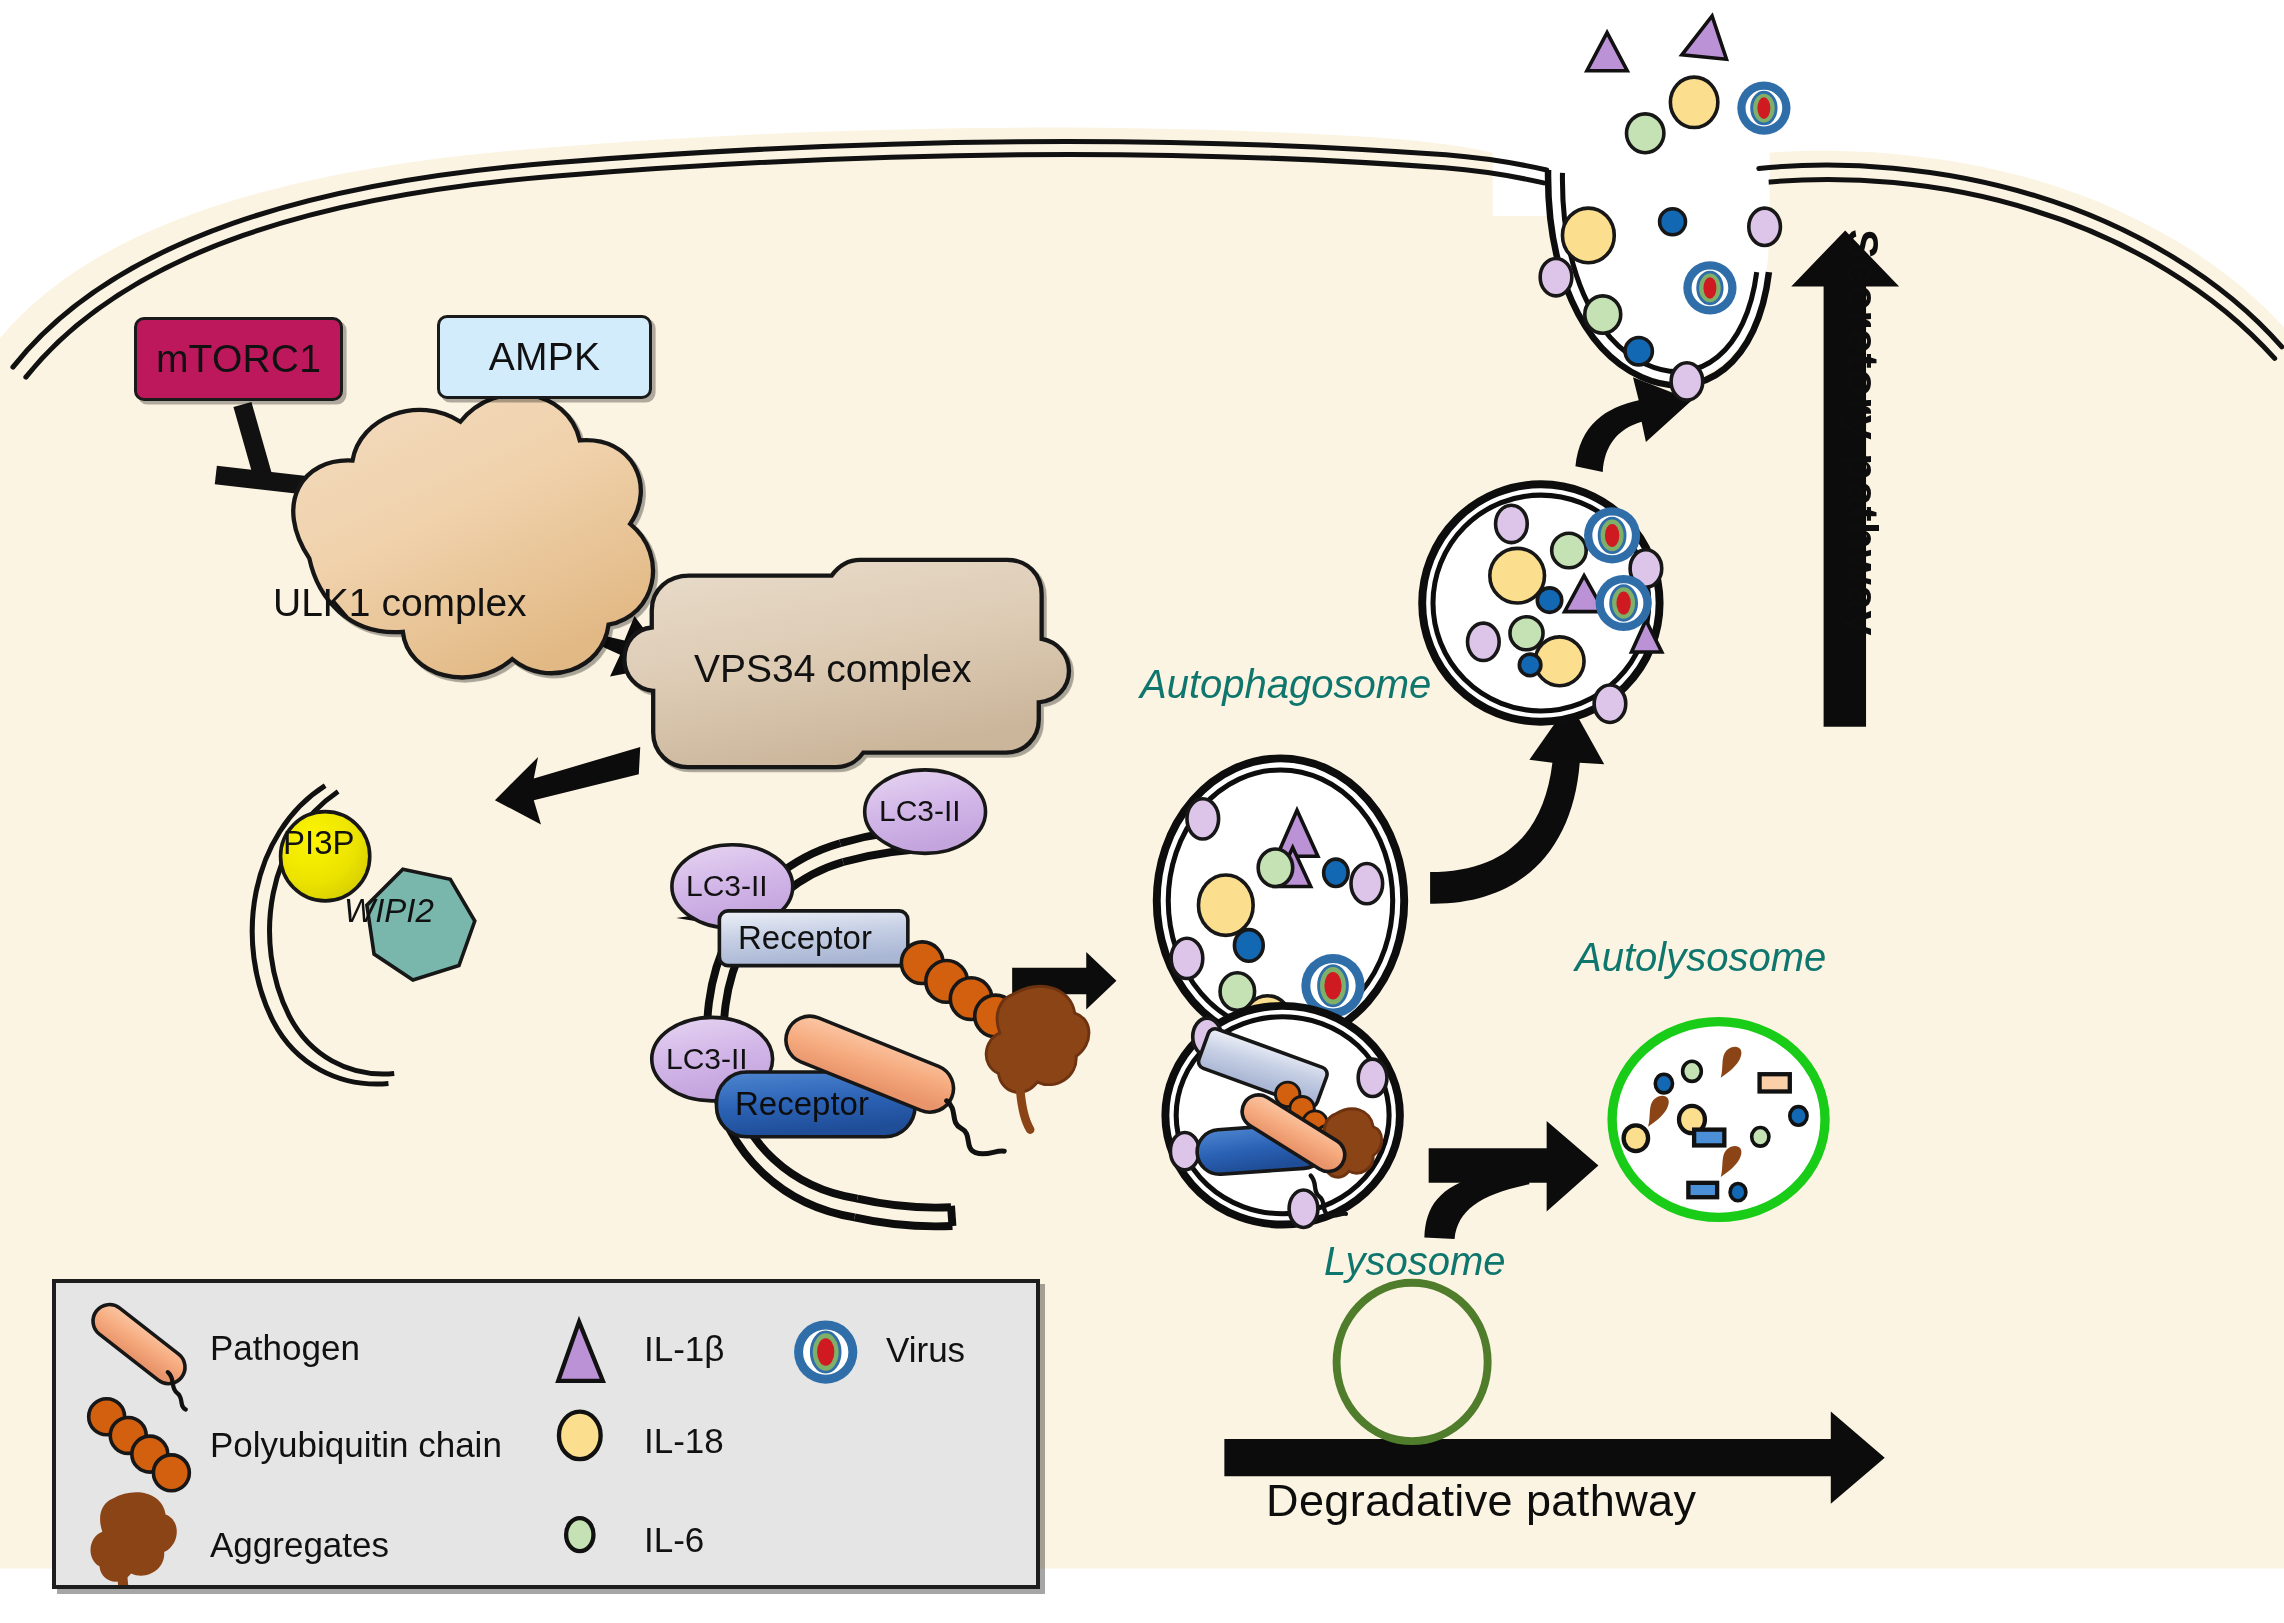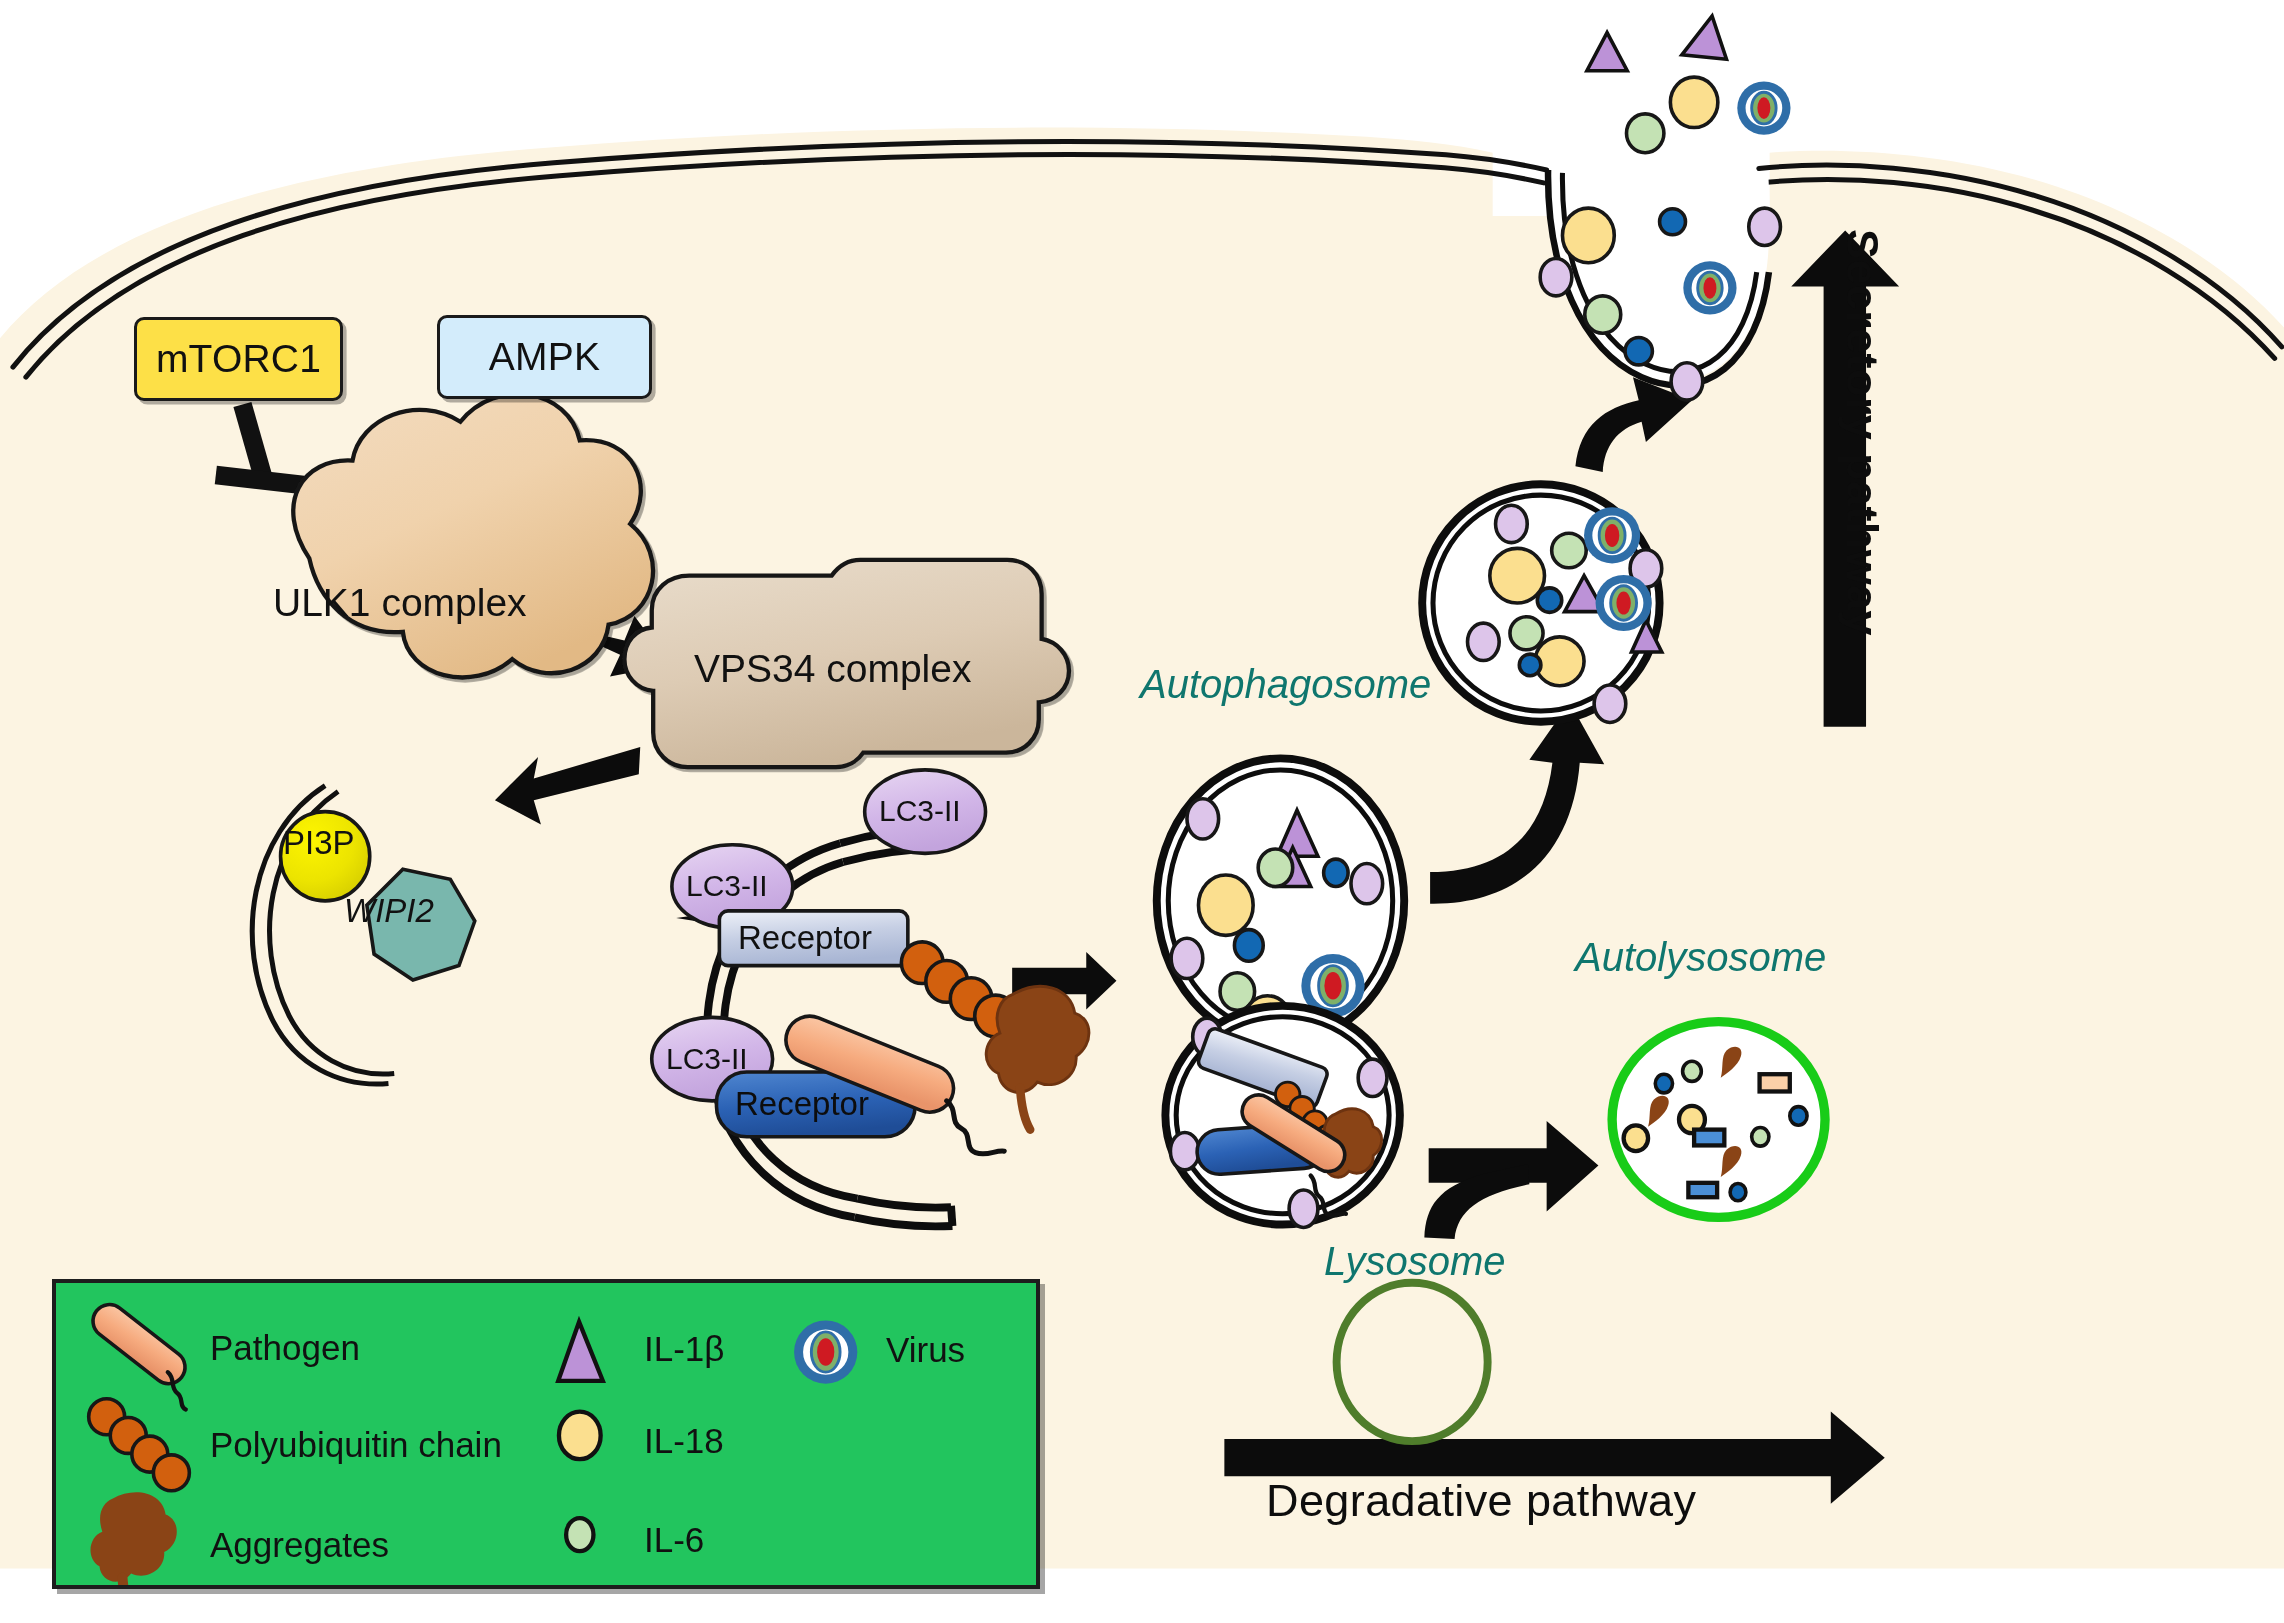--- a/index.html
+++ b/index.html
@@ -11,21 +11,21 @@
   
   #cell-svg{position:absolute;left:0;top:0;width:2284px;height:1624px;}
 
   
   .sigbox{
     position:absolute;border:3.6px solid #1a1a1a;border-radius:10px;
     display:flex;align-items:center;justify-content:center;
     font-size:39px;color:#111;letter-spacing:0.2px;
     box-shadow:3.6px 3.6px 0 rgba(0,0,0,.30);
   }
-  #mtorc1-box{left:134px;top:317px;width:203px;height:78px;background:#fde047;}
+  #mtorc1-box{left:134px;top:317px;width:203px;height:78px;background:#be185d;}
   #ampk-box  {left:437px;top:315px;width:209px;height:78px;background:#d3ecfb;}
 
   
   .cloud-label{
     position:absolute;font-size:39px;color:#111;white-space:nowrap;
   }
   #ulk1-label{left:273px;top:547px;margin-top:34px;}
   #vps34-label{left:694px;top:647px;}
 
   
@@ -48,21 +48,21 @@
   }
   #secretory-label{
     position:absolute;left:1888px;top:229px;font-size:45px;font-weight:bold;
     color:#0d0d0d;white-space:nowrap;letter-spacing:0.4px;
     transform-origin:left top;transform:rotate(90deg);
   }
 
   
   #legend-box{
     position:absolute;left:52px;top:1279px;width:980px;height:302px;
-    background:#22c55e;border:4.3px solid #1d1d1d;
+    background:#e5e5e5;border:4.3px solid #1d1d1d;
     box-shadow:5px 5px 0 rgba(0,0,0,.35);
   }
   .legend-text{position:absolute;font-size:35px;color:#111;white-space:nowrap;}
 </style>
 </head>
 <body>
 
 <div id="stage">
 
 <svg id="cell-svg" viewBox="0 0 3175 2257" xmlns="http://www.w3.org/2000/svg">

